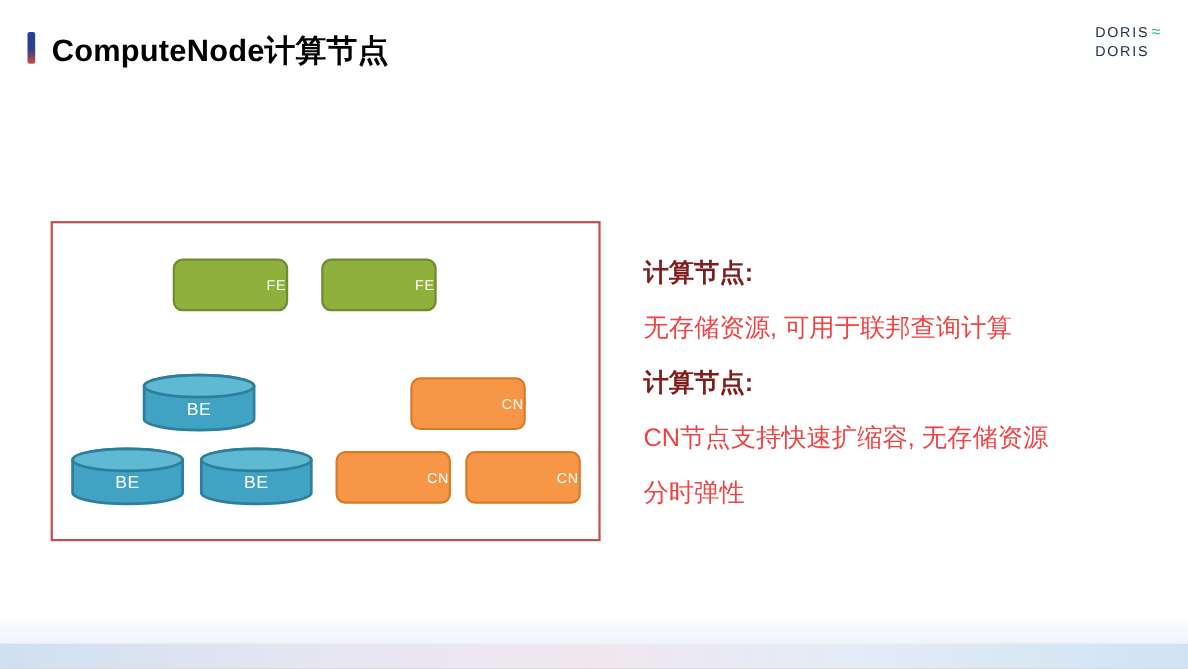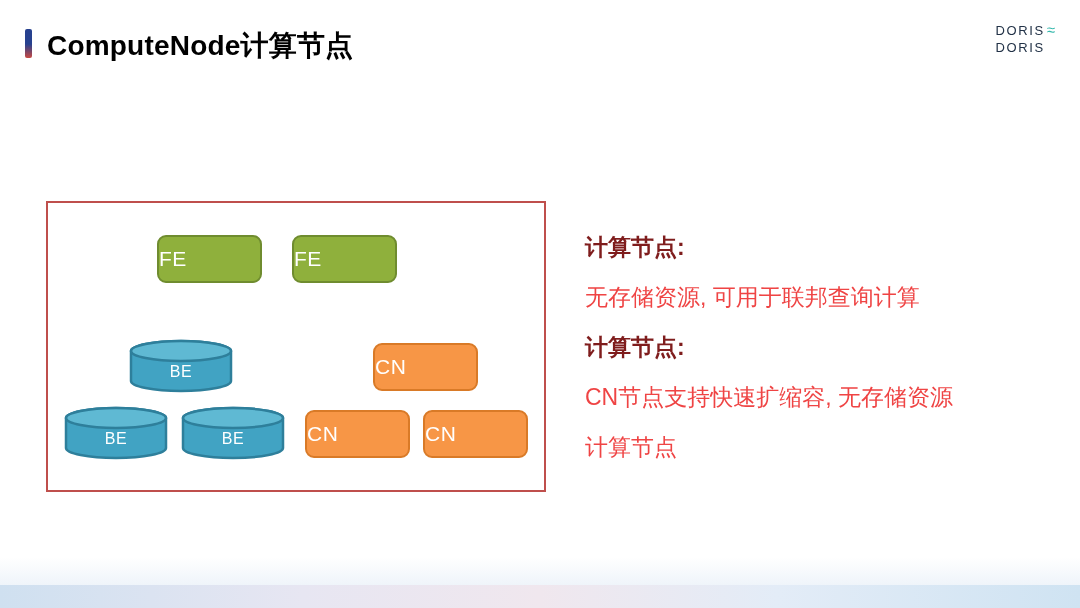--- a/index.html
+++ b/index.html
@@ -32,22 +32,22 @@
     font-weight:400;font-size:13px;letter-spacing:1.6px;line-height:17px;}
   .logo-mark{color:var(--logo-teal);font-size:15px;letter-spacing:0;margin-left:2px;}
 
   
   .diagram{
     position:absolute;left:46px;top:201px;width:500px;height:291px;
     border:2px solid var(--diagram-border);background:#fff;
   }
   .node{
     position:absolute;width:105px;height:48px;border-radius:9px;
-    display:flex;align-items:center;justify-content:flex-start;
-    color:#fff;font-size:21px;letter-spacing:.5px;
+    display:flex;align-items:center;justify-content:flex-end;
+    color:#fff;font-size:13px;letter-spacing:.5px;
   }
   .node.fe{background:var(--fe-fill);border:2.5px solid var(--fe-border);}
   .node.cn{background:var(--cn-fill);border:2.5px solid var(--cn-border);}
   .pos-fe1{left:109px;top:32px;} .pos-fe2{left:244px;top:32px;}
   .pos-cn1{left:325px;top:140px;} .pos-cn2{left:257px;top:207px;} .pos-cn3{left:375px;top:207px;}
   .cyl{position:absolute;width:112px;height:54px;}
   .pos-be1{left:81px;top:136px;} .pos-be2{left:16px;top:203px;} .pos-be3{left:133px;top:203px;}
   .cyl-body{fill:var(--be-fill);stroke:var(--be-border);stroke-width:2.5;}
   .cyl-top{fill:var(--be-top);stroke:var(--be-border);stroke-width:2.5;}
   .cyl-label{fill:#ffffff;font-size:16px;letter-spacing:.5px;text-anchor:middle;
@@ -121,17 +121,17 @@
     <div class="node cn pos-cn3">
       <span>CN</span>
     </div>
   </section>
 
   <section class="notes">
     <p class="heading">计算节点:</p>
     <p class="body">无存储资源, 可用于联邦查询计算</p>
     <p class="heading">计算节点:</p>
     <p class="body">CN节点支持快速扩缩容, 无存储资源</p>
-    <p class="body">计算节点</p>
+    <p class="body">分时弹性</p>
   </section>
 
   <div class="bottom-band"></div>
 </div>
 
 </body></html>

